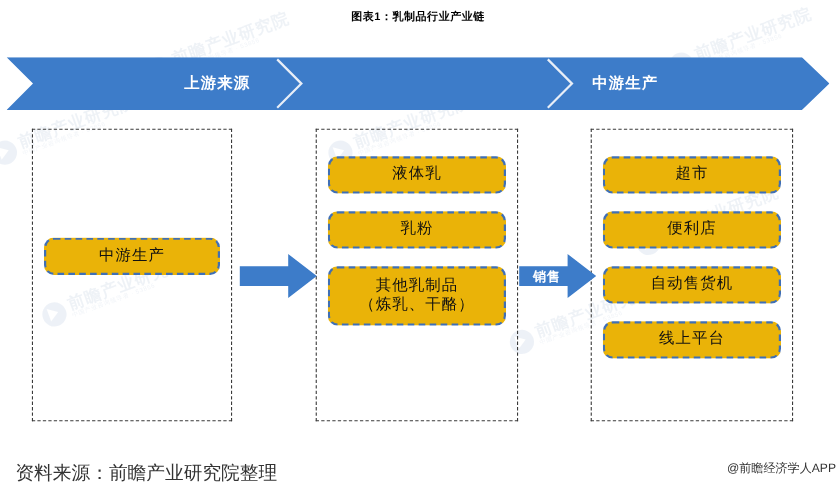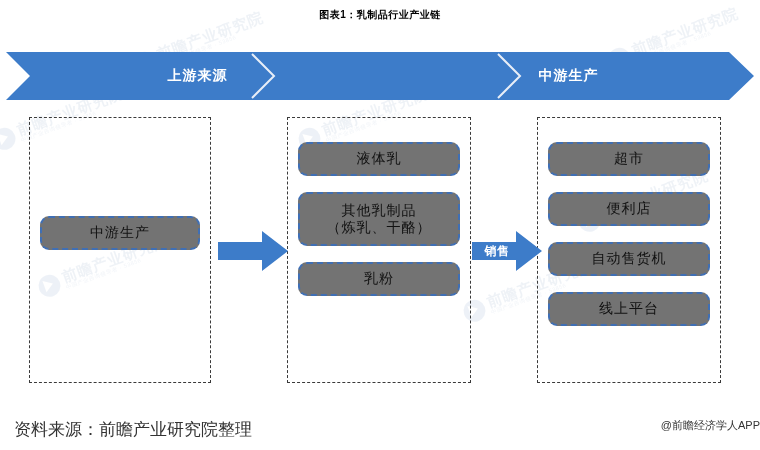--- a/index.html
+++ b/index.html
@@ -130,21 +130,21 @@
     position: absolute;
     left: 10px;
     right: 10px;
     display: flex;
     flex-direction: column;
   }
 
   .node {
     border: 2px dashed #3f6fb5;
     border-radius: 9px;
-    background: #737373;
+    background: #eab308;
     display: flex;
     align-items: center;
     justify-content: center;
     text-align: center;
     font-size: 14px;
     color: #111;
     font-family: "Liberation Serif", "DejaVu Serif", serif;
     letter-spacing: 1px;
     line-height: 1.25;
     box-sizing: border-box;
@@ -288,29 +288,29 @@
       <span>中游生产</span>
     </div>
   </div>
 </div>
 
 <div class="stage stage-midstream">
   <div class="stage-inner mid-inner">
     <div class="node node-1line">
       <span>液体乳</span>
     </div>
+    <div class="node node-1line">
+      <span>乳粉</span>
+    </div>
     <div class="node node-2line">
       <div>
         <div>其他乳制品</div>
         <div>（炼乳、干酪）</div>
       </div>
     </div>
-    <div class="node node-1line">
-      <span>乳粉</span>
-    </div>
   </div>
 </div>
 
 <div class="stage stage-downstream">
   <div class="stage-inner down-inner">
     <div class="node node-1line">
       <span>超市</span>
     </div>
     <div class="node node-1line">
       <span>便利店</span>

